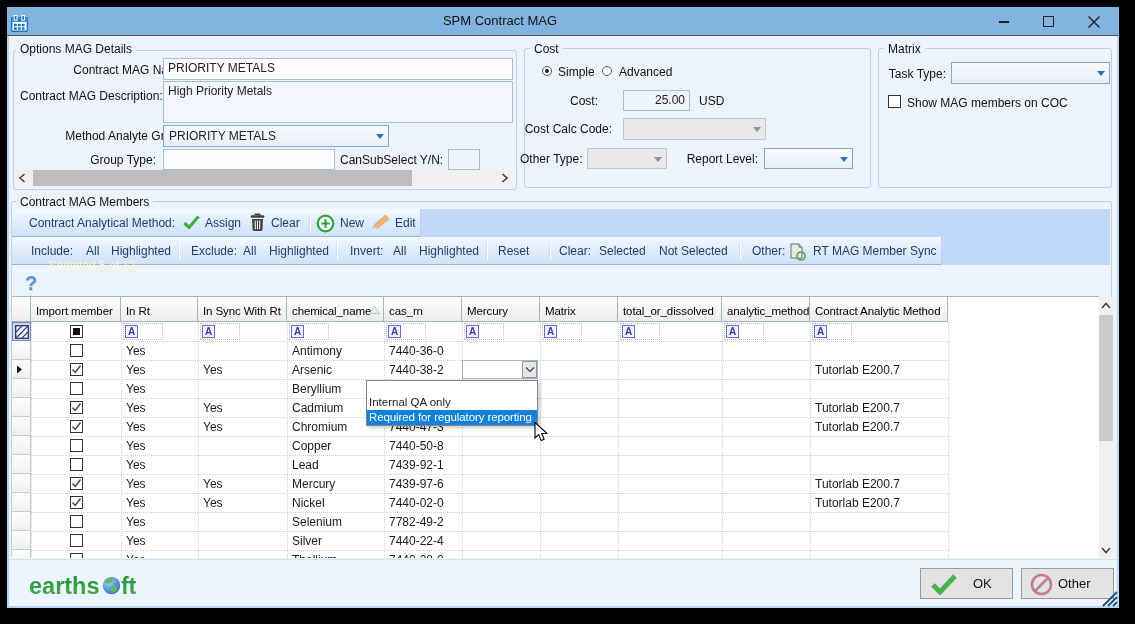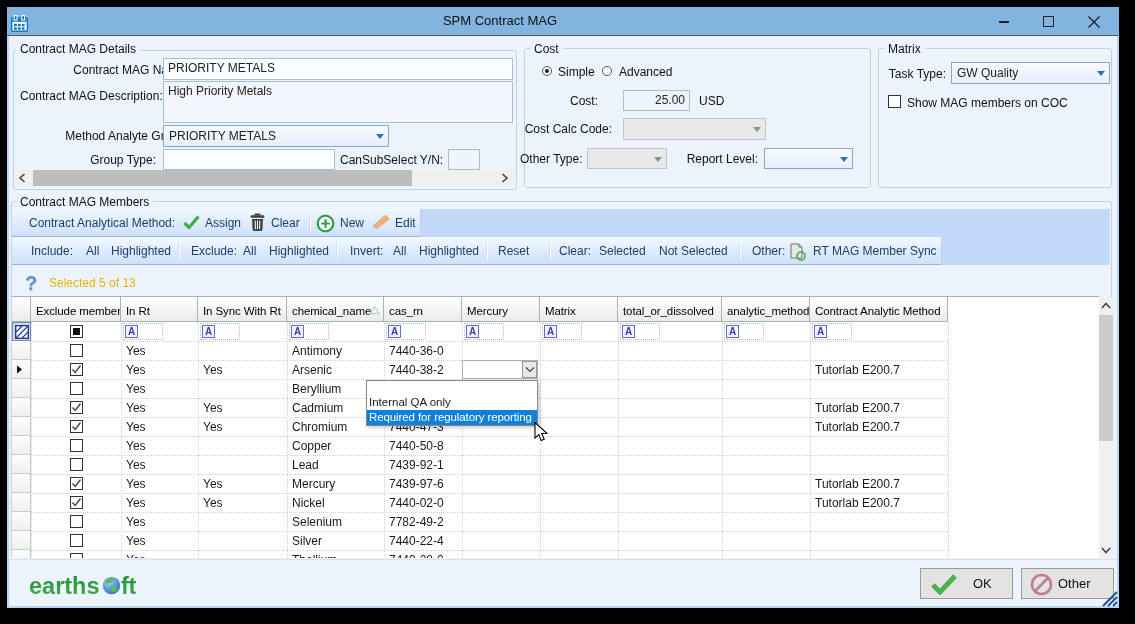--- a/index.html
+++ b/index.html
@@ -50,21 +50,21 @@
  </g>
 </svg>
 <div id="title">SPM Contract MAG</div>
 <div class="abs" style="left:999px;top:21px;width:10px;height:2px;background:#222;z-index:5"></div>
 <div class="abs" style="left:1043px;top:16px;width:11px;height:11px;border:1.5px solid #222;z-index:5"></div>
 <svg class="abs" style="left:1088px;top:16px;z-index:5" width="12" height="12" viewBox="0 0 12 12">
     <path d="M0.5,0.5 L11.5,11.5 M11.5,0.5 L0.5,11.5" stroke="#222" stroke-width="1.4" fill="none"></path>
   </svg>
 
 <div class="grp" style="left:13px;top:50px;width:504px;height:140px"></div>
-<div class="grplabel" style="left:16px;top:42px">Contract MAG Details</div>
+<div class="grplabel" style="left:16px;top:42px">Options MAG Details</div>
 <div class="lbl bold rlbl" style="left:20px;top:63px;width:136px">Contract MAG Name:</div>
 <div class="tb" style="left:163px;top:58px;width:350px;height:22px">PRIORITY METALS</div>
 <div class="lbl rlbl" style="left:20px;top:89px;width:136px">Contract MAG Description:</div>
 <div class="tb" style="left:163px;top:81px;width:350px;height:42px;background:#f3f7fd">High Priority Metals</div>
 <div class="lbl bold rlbl" style="left:20px;top:129px;width:136px">Method Analyte Group:</div>
 <div class="combo" style="left:163px;top:125px;width:226px;height:22px">
     <div class="ctext">PRIORITY METALS</div>
     <div class="arr"></div>
   </div>
 <div class="lbl rlbl" style="left:20px;top:153px;width:136px">Group Type:</div>
@@ -102,21 +102,20 @@
   </div>
 <div class="lbl rlbl" style="left:680px;top:152px;width:78px">Report Level:</div>
 <div class="combo" style="left:764px;top:148px;width:89px;height:21px">
     <div class="arr"></div>
   </div>
 
 <div class="grp" style="left:878px;top:48px;width:234px;height:140px"></div>
 <div class="grplabel" style="left:884px;top:42px">Matrix</div>
 <div class="lbl rlbl" style="left:860px;top:67px;width:86px">Task Type:</div>
 <div class="combo" style="left:951px;top:62px;width:159px;height:22px">
-    <div class="ctext">GW Quality</div>
     <div class="arr"></div>
   </div>
 <div class="abs" style="left:888px;top:95px;width:13px;height:13px;border:1px solid #333;background:#fff;z-index:2"></div>
 <div class="lbl" style="left:907px;top:96px">Show MAG members on COC</div>
 
 <div class="grp" style="left:11px;top:201px;width:1101px;height:357px;border-bottom:none"></div>
 <div class="grplabel" style="left:16px;top:195px">Contract MAG Members</div>
 
 <div class="toolrow" style="top:209px;height:28px"></div>
 <div class="strip" style="left:12px;top:209px;width:409px;height:28px"></div>
@@ -170,26 +169,26 @@
 <div class="tsep" style="left:740px;top:243px;height:17px"></div>
 <div class="ttext" style="left:752px;top:244px">Other:</div>
 <svg class="abs" style="left:789px;top:243px;z-index:3" width="17" height="18" viewBox="0 0 17 18">
  <path d="M2,1 L10,1 L13,4 L13,15 L2,15 Z" fill="#e8e8e8" stroke="#707070" stroke-width="1"></path>
  <path d="M10,1 L10,4 L13,4" fill="#cfcfcf" stroke="#707070" stroke-width="1"></path>
  <circle cx="12" cy="13" r="4" fill="none" stroke="#3fae49" stroke-width="1.6"></circle>
 </svg>
 <div class="ttext" style="left:813px;top:244px">RT MAG Member Sync</div>
 
 <div class="abs" style="left:25px;top:272px;width:16px;height:20px;color:#6593c8;font-weight:bold;font-size:20px;z-index:2;text-shadow:0.5px 0.5px 0 #b9cfe8">?</div>
-<div class="gtext" style="left:49px;top:276px;color:#eab308">Selected 5 of 13</div>
+<div class="gtext" style="left:49px;top:259px;color:#fef9c3">Selected 5 of 13</div>
 
 <div class="abs" style="left:12px;top:296px;width:1087px;height:262px;background:#fff;border-top:1px solid #9eb4c8;z-index:1"></div>
 <div id="gridstuff"></div>
 <div class="hcell" style="left:12px;top:297px;width:19px"></div>
-<div class="hcell" style="left:31px;top:297px;width:90px">Exclude member</div>
+<div class="hcell" style="left:31px;top:297px;width:90px">Import member</div>
 <div class="hcell" style="left:121px;top:297px;width:77px">In Rt</div>
 <div class="hcell" style="left:198px;top:297px;width:89px">In Sync With Rt</div>
 <div class="hcell" style="left:287px;top:297px;width:97px">chemical_name</div>
 <div class="hcell" style="left:384px;top:297px;width:78px">cas_rn</div>
 <div class="hcell" style="left:462px;top:297px;width:78px">Mercury</div>
 <div class="hcell" style="left:540px;top:297px;width:78px">Matrix</div>
 <div class="hcell" style="left:618px;top:297px;width:104px">total_or_dissolved</div>
 <div class="hcell" style="left:722px;top:297px;width:88px">analytic_method</div>
 <div class="hcell" style="left:810px;top:297px;width:138px">Contract Analytic Method</div>
 <svg class="abs" style="left:369px;top:305px;z-index:3" width="11" height="10" viewBox="0 0 11 10">

